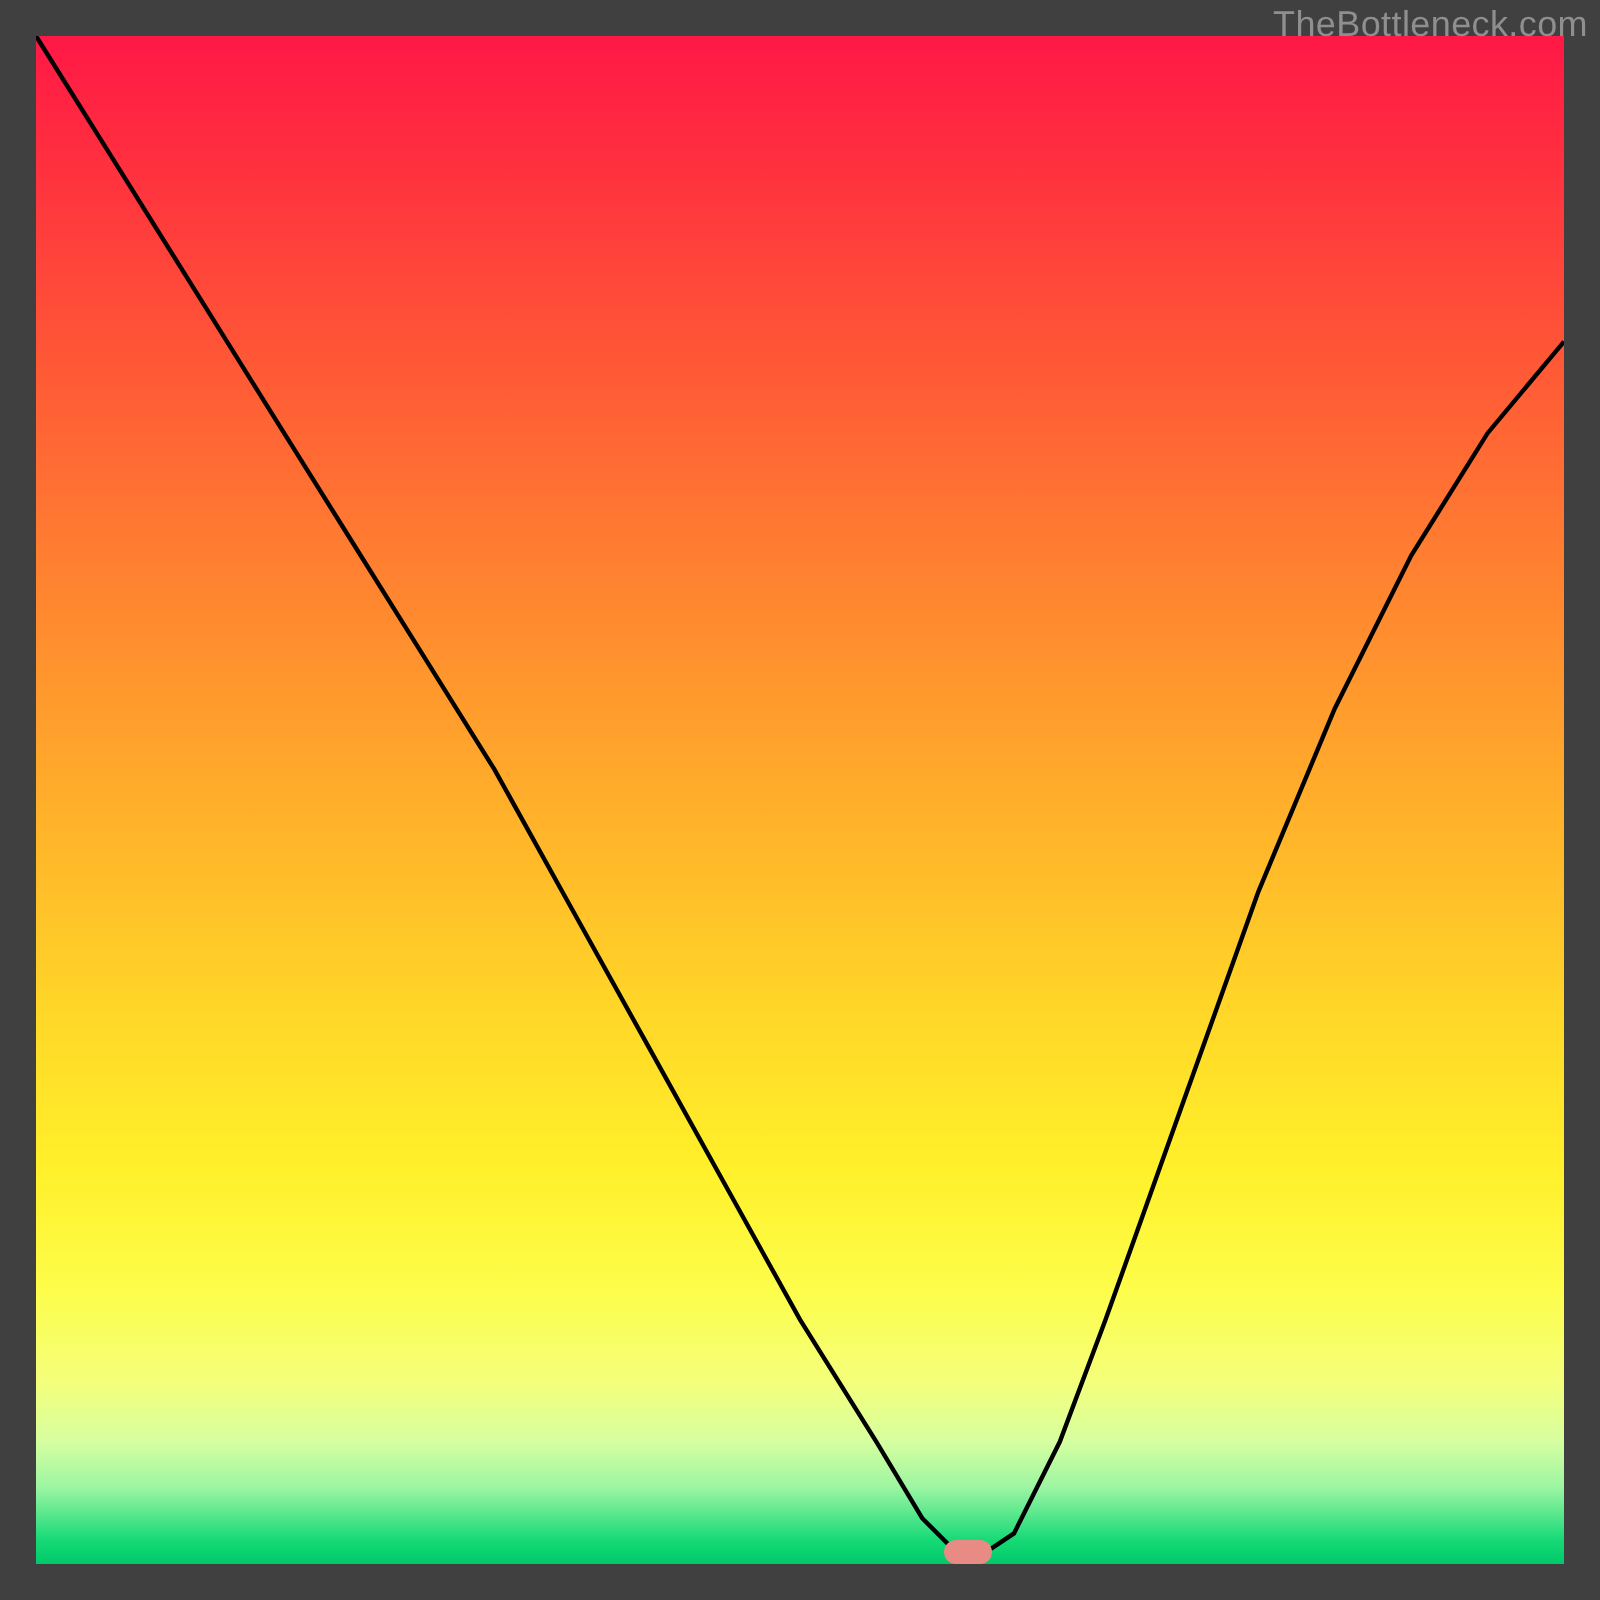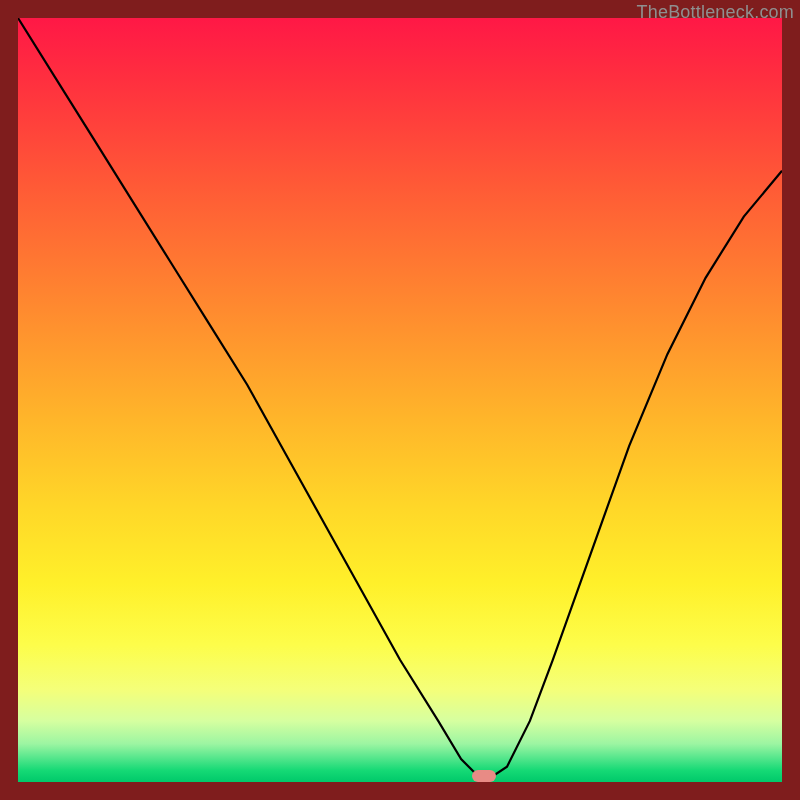--- a/index.html
+++ b/index.html
@@ -7,21 +7,21 @@
     padding: 0;
     width: 800px;
     height: 800px;
     background: #000;
     overflow: hidden;
   }
   .stage {
     position: relative;
     width: 800px;
     height: 800px;
-    background: #7f1d1d;
+    background: #404040;
   }
   .plot {
     position: absolute;
     left: 18px;
     top: 18px;
     width: 764px;
     height: 764px;
     overflow: hidden;
   }
   .gradient {

